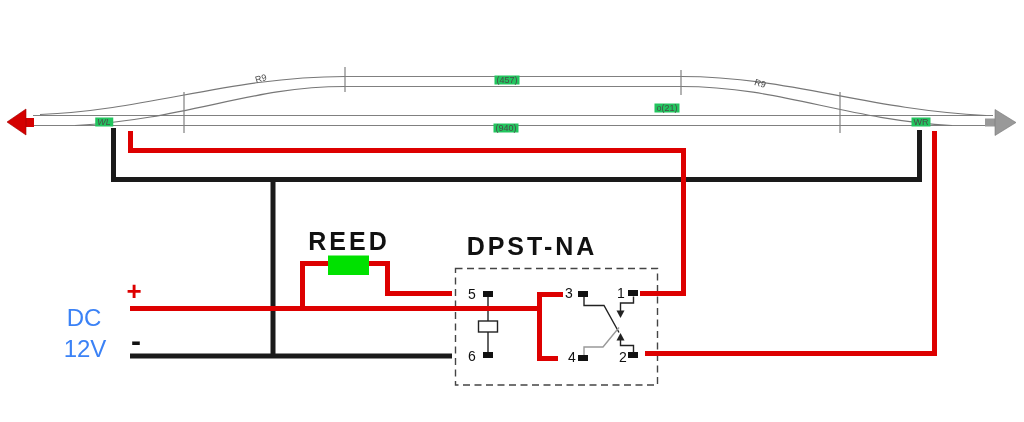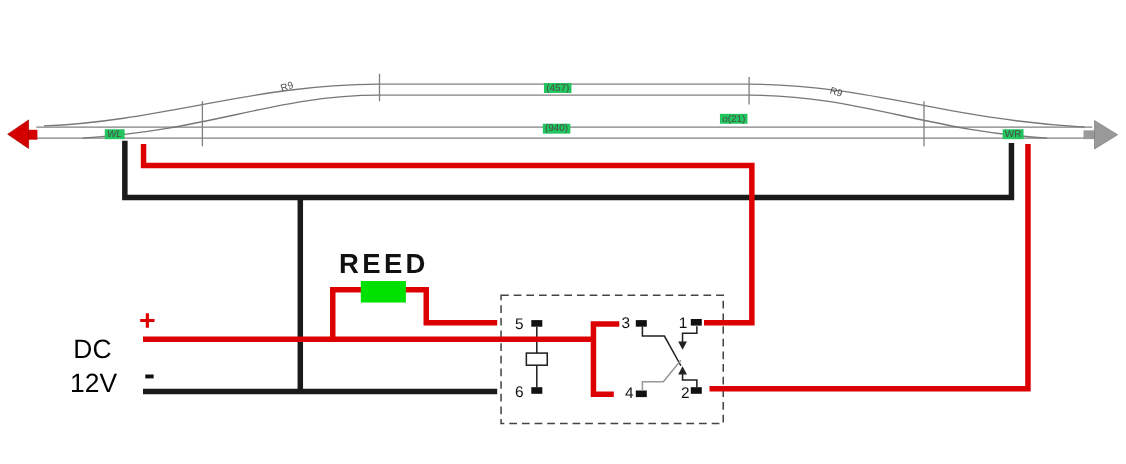--- a/index.html
+++ b/index.html
@@ -6,21 +6,21 @@
   .stage{
     position:relative;width:1024px;height:422px;background:#ffffff;overflow:hidden;
     font-family:"Liberation Sans",sans-serif;
   }
   .stage svg{position:absolute;left:0;top:0;}
   .lbl{position:absolute;transform:translate(-50%,-50%);white-space:nowrap;line-height:1;}
   .track-lbl{font-size:9px;color:#4a4a4a;background:#22c55e;padding:0 2px;}
   .rot-l{transform:translate(-50%,-50%) rotate(-17deg);background:transparent;}
   .rot-r{transform:translate(-50%,-50%) rotate(17deg);background:transparent;}
   .big-lbl{font-size:25px;font-weight:bold;color:#111;letter-spacing:3px;}
-  .ps-lbl{font-size:24px;color:#000000;}
+  .ps-lbl{font-size:24px;color:#3b82f6;}
   .plus-lbl{font-size:26px;font-weight:bold;color:#dd0000;}
   .minus-lbl{font-size:30px;font-weight:bold;color:#111;}
   .pin-lbl{font-size:14px;color:#111;}
 </style>
 </head>
 <body>
 
 <div class="stage">
 
   <svg width="1024" height="422" viewBox="0 0 1024 422">
@@ -82,23 +82,24 @@
 
     <rect x="328" y="255.5" width="41" height="19.5" fill="#00e100"></rect>
   </svg>
 
   <div class="lbl track-lbl" style="left:104px;top:122px;font-style:italic;">WL</div>
   <div class="lbl track-lbl" style="left:921px;top:122px;">WR</div>
   <div class="lbl track-lbl rot-l" style="left:261px;top:79px;">R9</div>
   <div class="lbl track-lbl rot-r" style="left:760px;top:84px;">R9</div>
   <div class="lbl track-lbl" style="left:507px;top:80px;">(457)</div>
   <div class="lbl track-lbl" style="left:667px;top:80px;margin-top:28px;">o(21)</div>
-  <div class="lbl track-lbl" style="left:506px;top:117px;">(940)</div>
+  <div class="lbl track-lbl" style="left:506px;top:128px;">(940)</div>
 
   <div class="lbl big-lbl" style="left:349px;top:241px;text-align:right;">REED</div>
+  <div class="lbl big-lbl" style="left:532px;top:246px;">DPST-NA</div>
 
   <div class="lbl ps-lbl" style="left:84px;top:318px;">DC</div>
   <div class="lbl ps-lbl" style="left:85px;top:349px;">12V</div>
   <div class="lbl plus-lbl" style="left:134px;top:291px;">+</div>
   <div class="lbl minus-lbl" style="left:136px;top:341px;">-</div>
 
   <div class="lbl pin-lbl" style="left:472px;top:294px;">5</div>
   <div class="lbl pin-lbl" style="left:472px;top:356px;">6</div>
   <div class="lbl pin-lbl" style="left:569px;top:293px;">3</div>
   <div class="lbl pin-lbl" style="left:572px;top:357px;">4</div>

